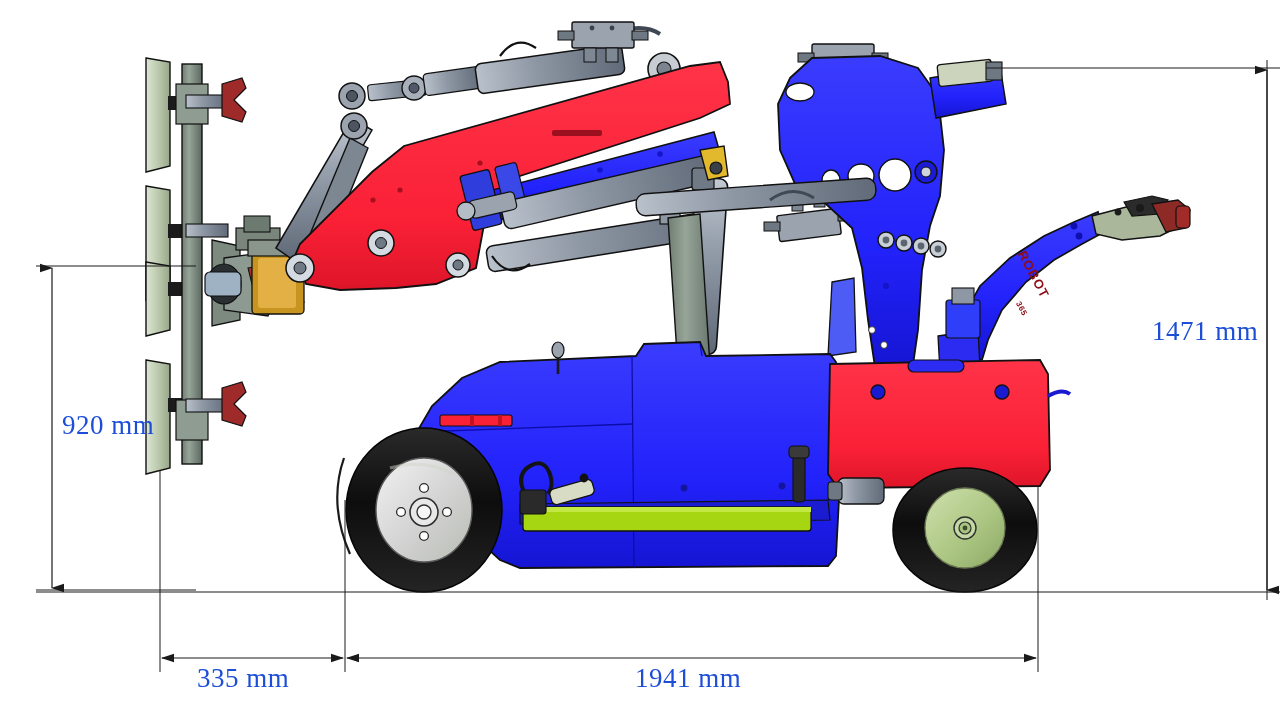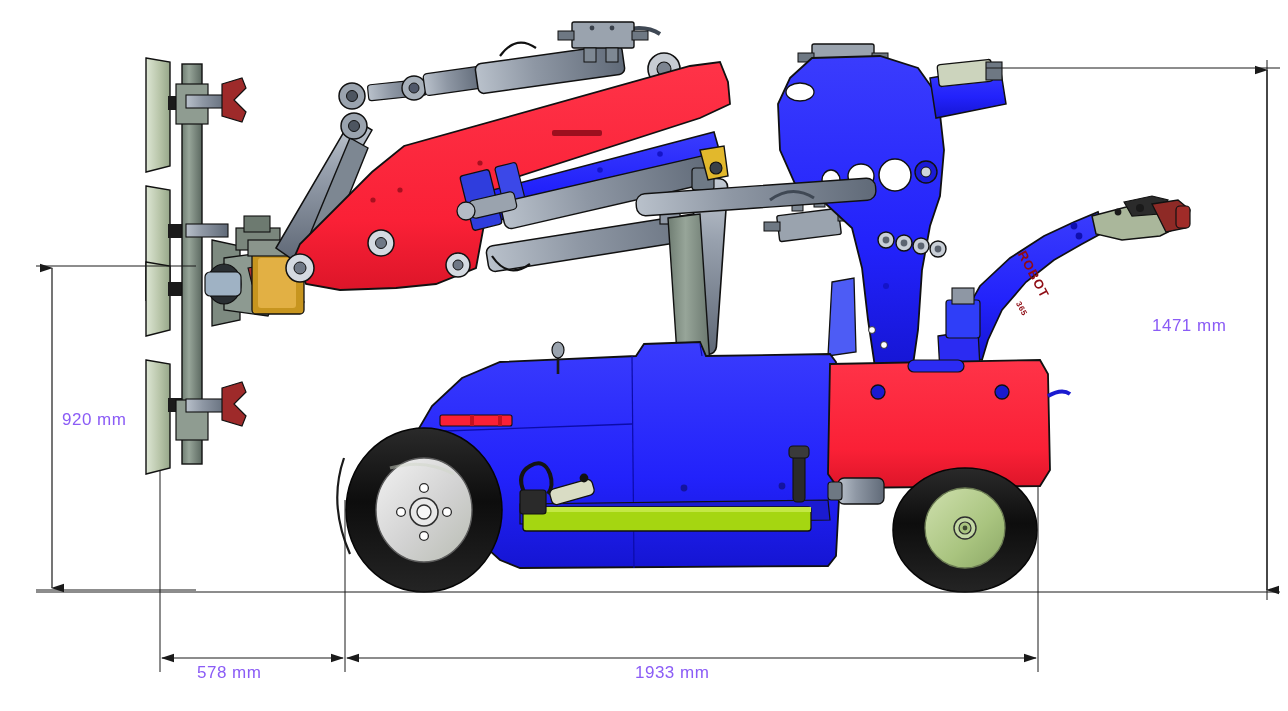--- a/index.html
+++ b/index.html
@@ -20,23 +20,23 @@
   }
   #sheet svg.layer {
     position: absolute;
     left: 0;
     top: 0;
     width: 1288px;
     height: 711px;
   }
   .dim-label {
     position: absolute;
-    font-family: Liberation Sans, sans-serif;
-    font-size: 17px;
-    color: #8b5cf6;
+    font-family: Liberation Serif, serif;
+    font-size: 27px;
+    color: #1d4ed8;
     letter-spacing: 0.5px;
     white-space: nowrap;
     user-select: none;
   }
   .brand-mark {
     position: absolute;
     font-family: "Liberation Sans", sans-serif;
     font-weight: bold;
     white-space: nowrap;
     user-select: none;
@@ -498,17 +498,17 @@
     </g>
   </svg>
 
   <div class="brand-mark brand-main" style="left:1028px; top:248px; transform: rotate(62deg); transform-origin: left top;">ROBOT</div>
   <div class="brand-mark brand-sub" style="left:1022px; top:300px; transform: rotate(62deg); transform-origin: left top;">365</div>
 
   <div class="dim-label" style="left:44px; top:410px;margin-left:18px;">920 mm</div>
 
   <div class="dim-label" style="left:1152px; top:316px;">1471 mm</div>
 
-  <div class="dim-label" style="left:197px; top:663px;">578 mm</div>
-
-  <div class="dim-label" style="left:635px; top:663px;">1933 mm</div>
+  <div class="dim-label" style="left:197px; top:663px;">335 mm</div>
+
+  <div class="dim-label" style="left:635px; top:663px;">1941 mm</div>
 
 </div>
 
 </body></html>

